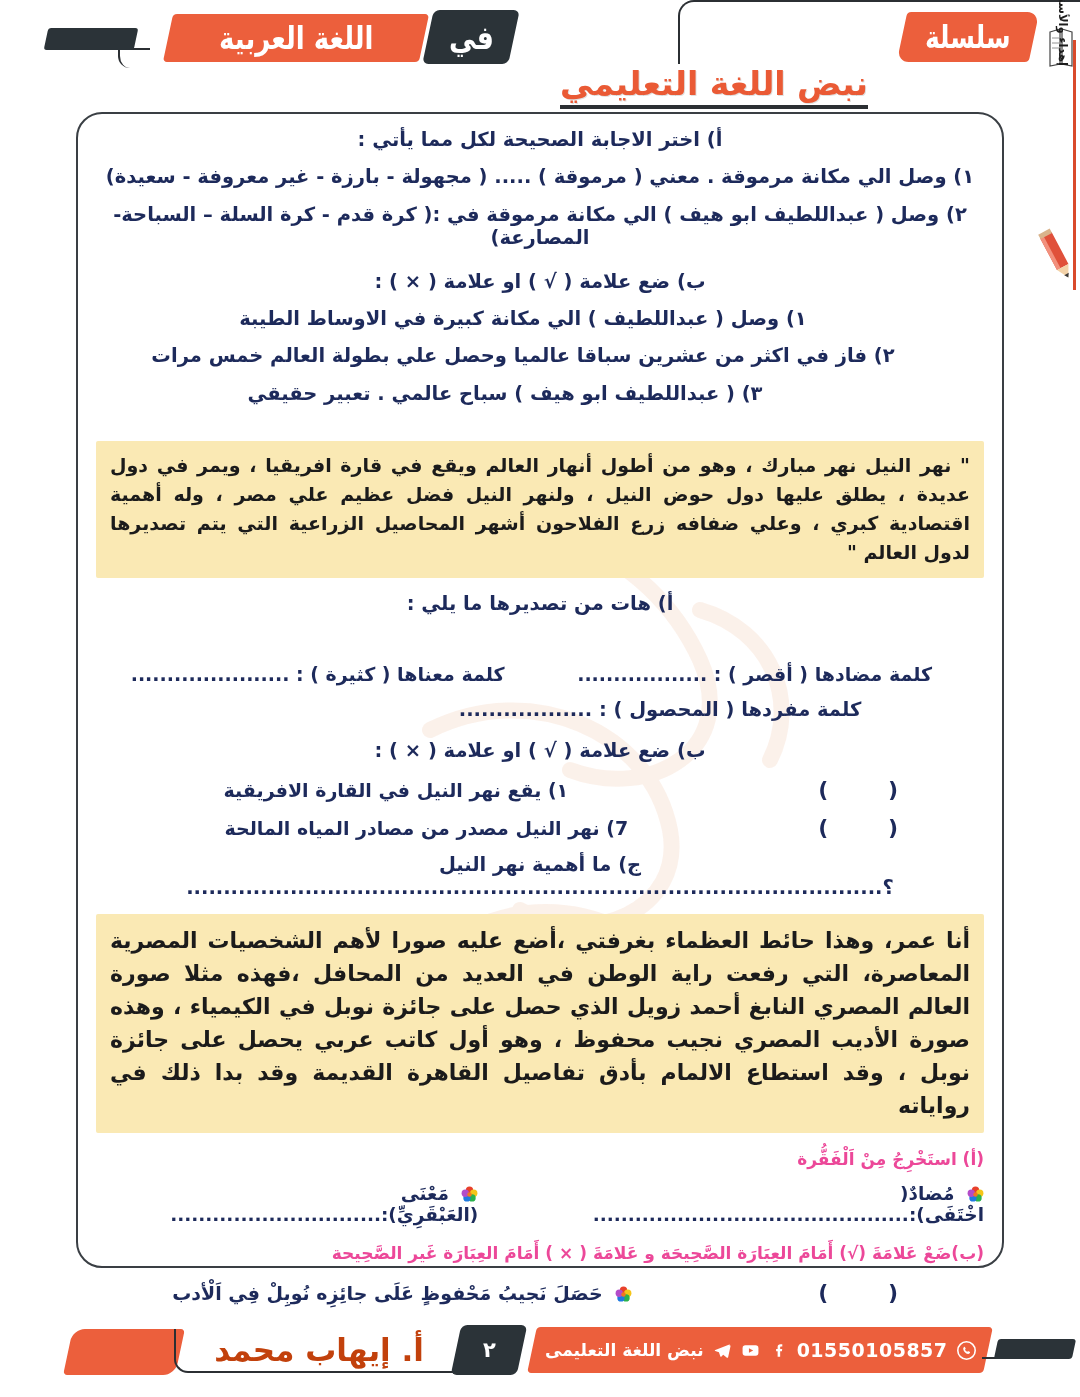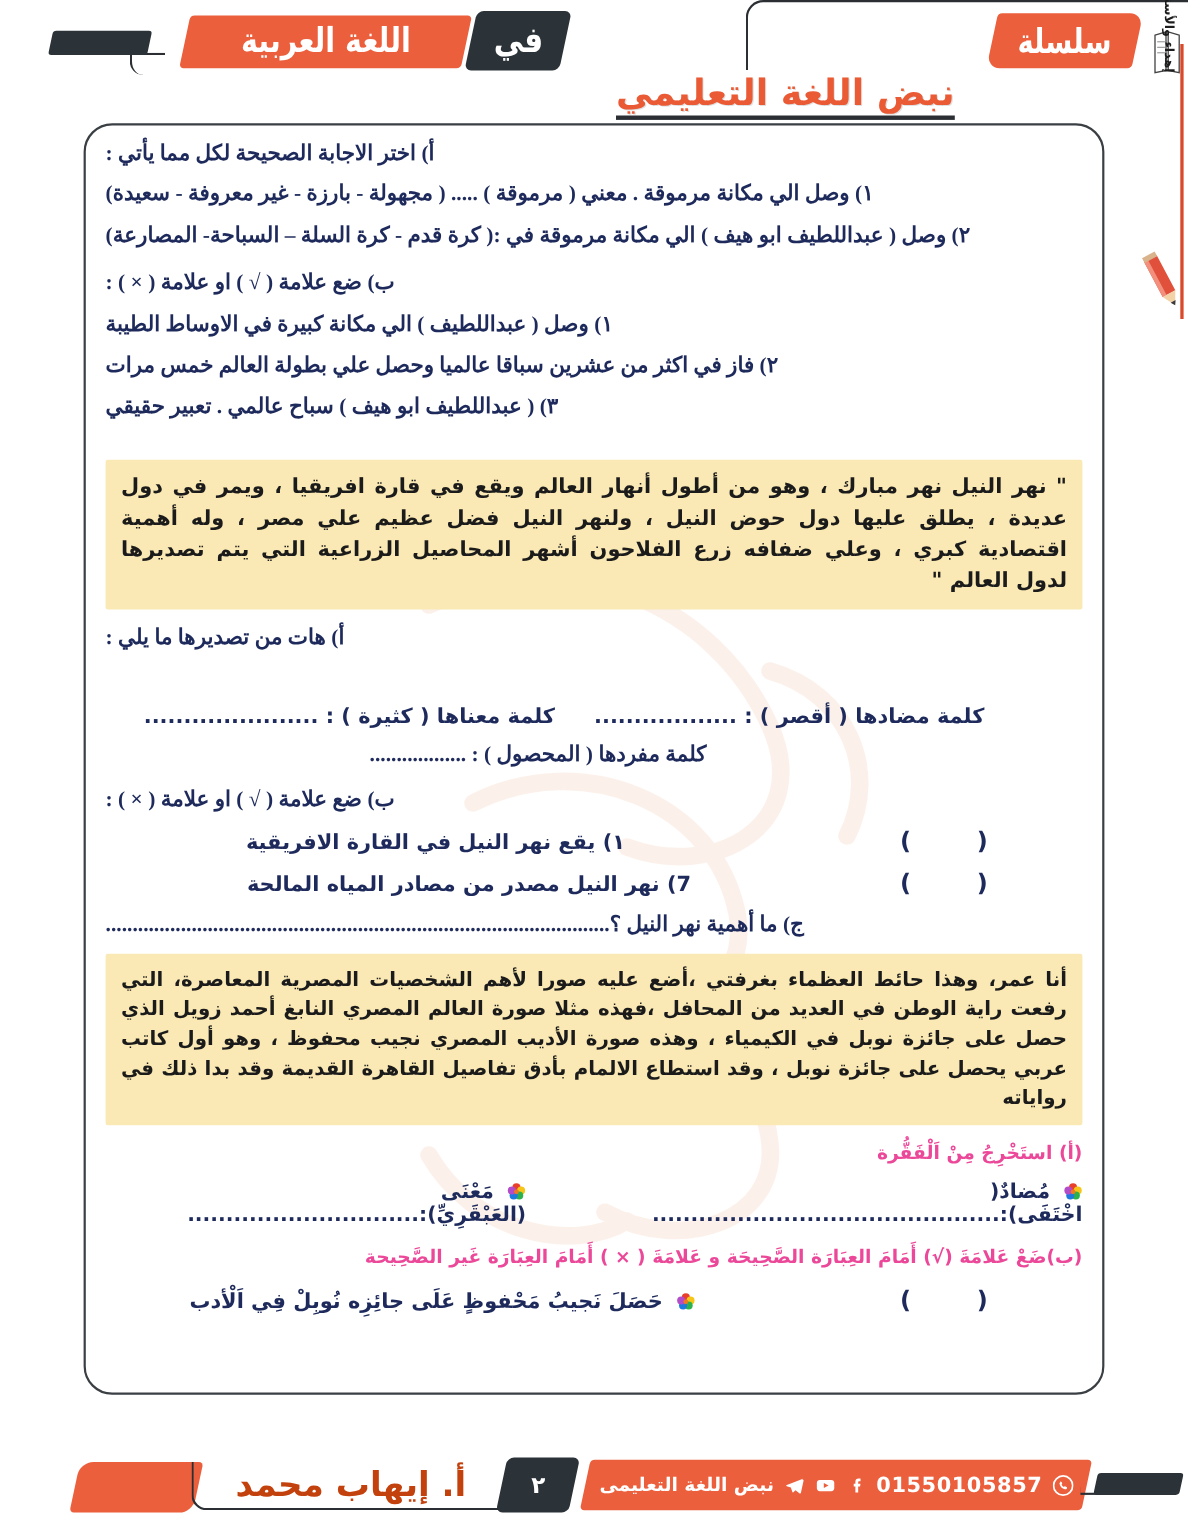--- a/index.html
+++ b/index.html
@@ -191,56 +191,56 @@
 
   .q {
     color: #1d2a5b;
     font-weight: bold;
     font-size: 19.5px;
     line-height: 1.2;
     margin: 0 0 14px 0;
     text-align: right;
   }
 
-  .row-right { text-align: left; font-family: Liberation Serif, serif; }
+  .row-right { text-align: center; }
 
   .lvl1 { margin-right: 34px; }
   .lvl2 { margin-right: 70px; }
 
   
   .passage {
     background: #fae9b4;
     color: #1b1b1b;
     font-weight: bold;
     font-size: 19px;
     line-height: 1.52;
     padding: 10px 14px 11px 14px;
     margin: 12px 0 14px 0;
     text-align: justify;
     text-align-last: right;
     border-radius: 2px;
   }
   .passage.p2 {
-    font-size: 18px;
+    font-size: 22px;
     line-height: 1.5;
   }
 
   .two-col {
     display: flex;
     flex-direction: row;
     justify-content: space-between;
     align-items: baseline;
     margin: 0 0 13px 0;
   }
   .two-col > div {
     color: #1d2a5b;
     font-weight: bold;
     font-size: 19px;
   }
-  .col-a { width: 50%; text-align: left; padding-right: 52px; box-sizing: border-box;}
+  .col-a { width: 50%; text-align: right; padding-right: 52px; box-sizing: border-box;}
   .col-b { width: 46%; text-align: right; margin-top: 34px; }
 
   .tf-row {
     display: flex;
     flex-direction: row;
     align-items: baseline;
     justify-content: flex-start;
     margin: 0 0 13px 0;
     color: #1d2a5b;
     font-weight: bold;

